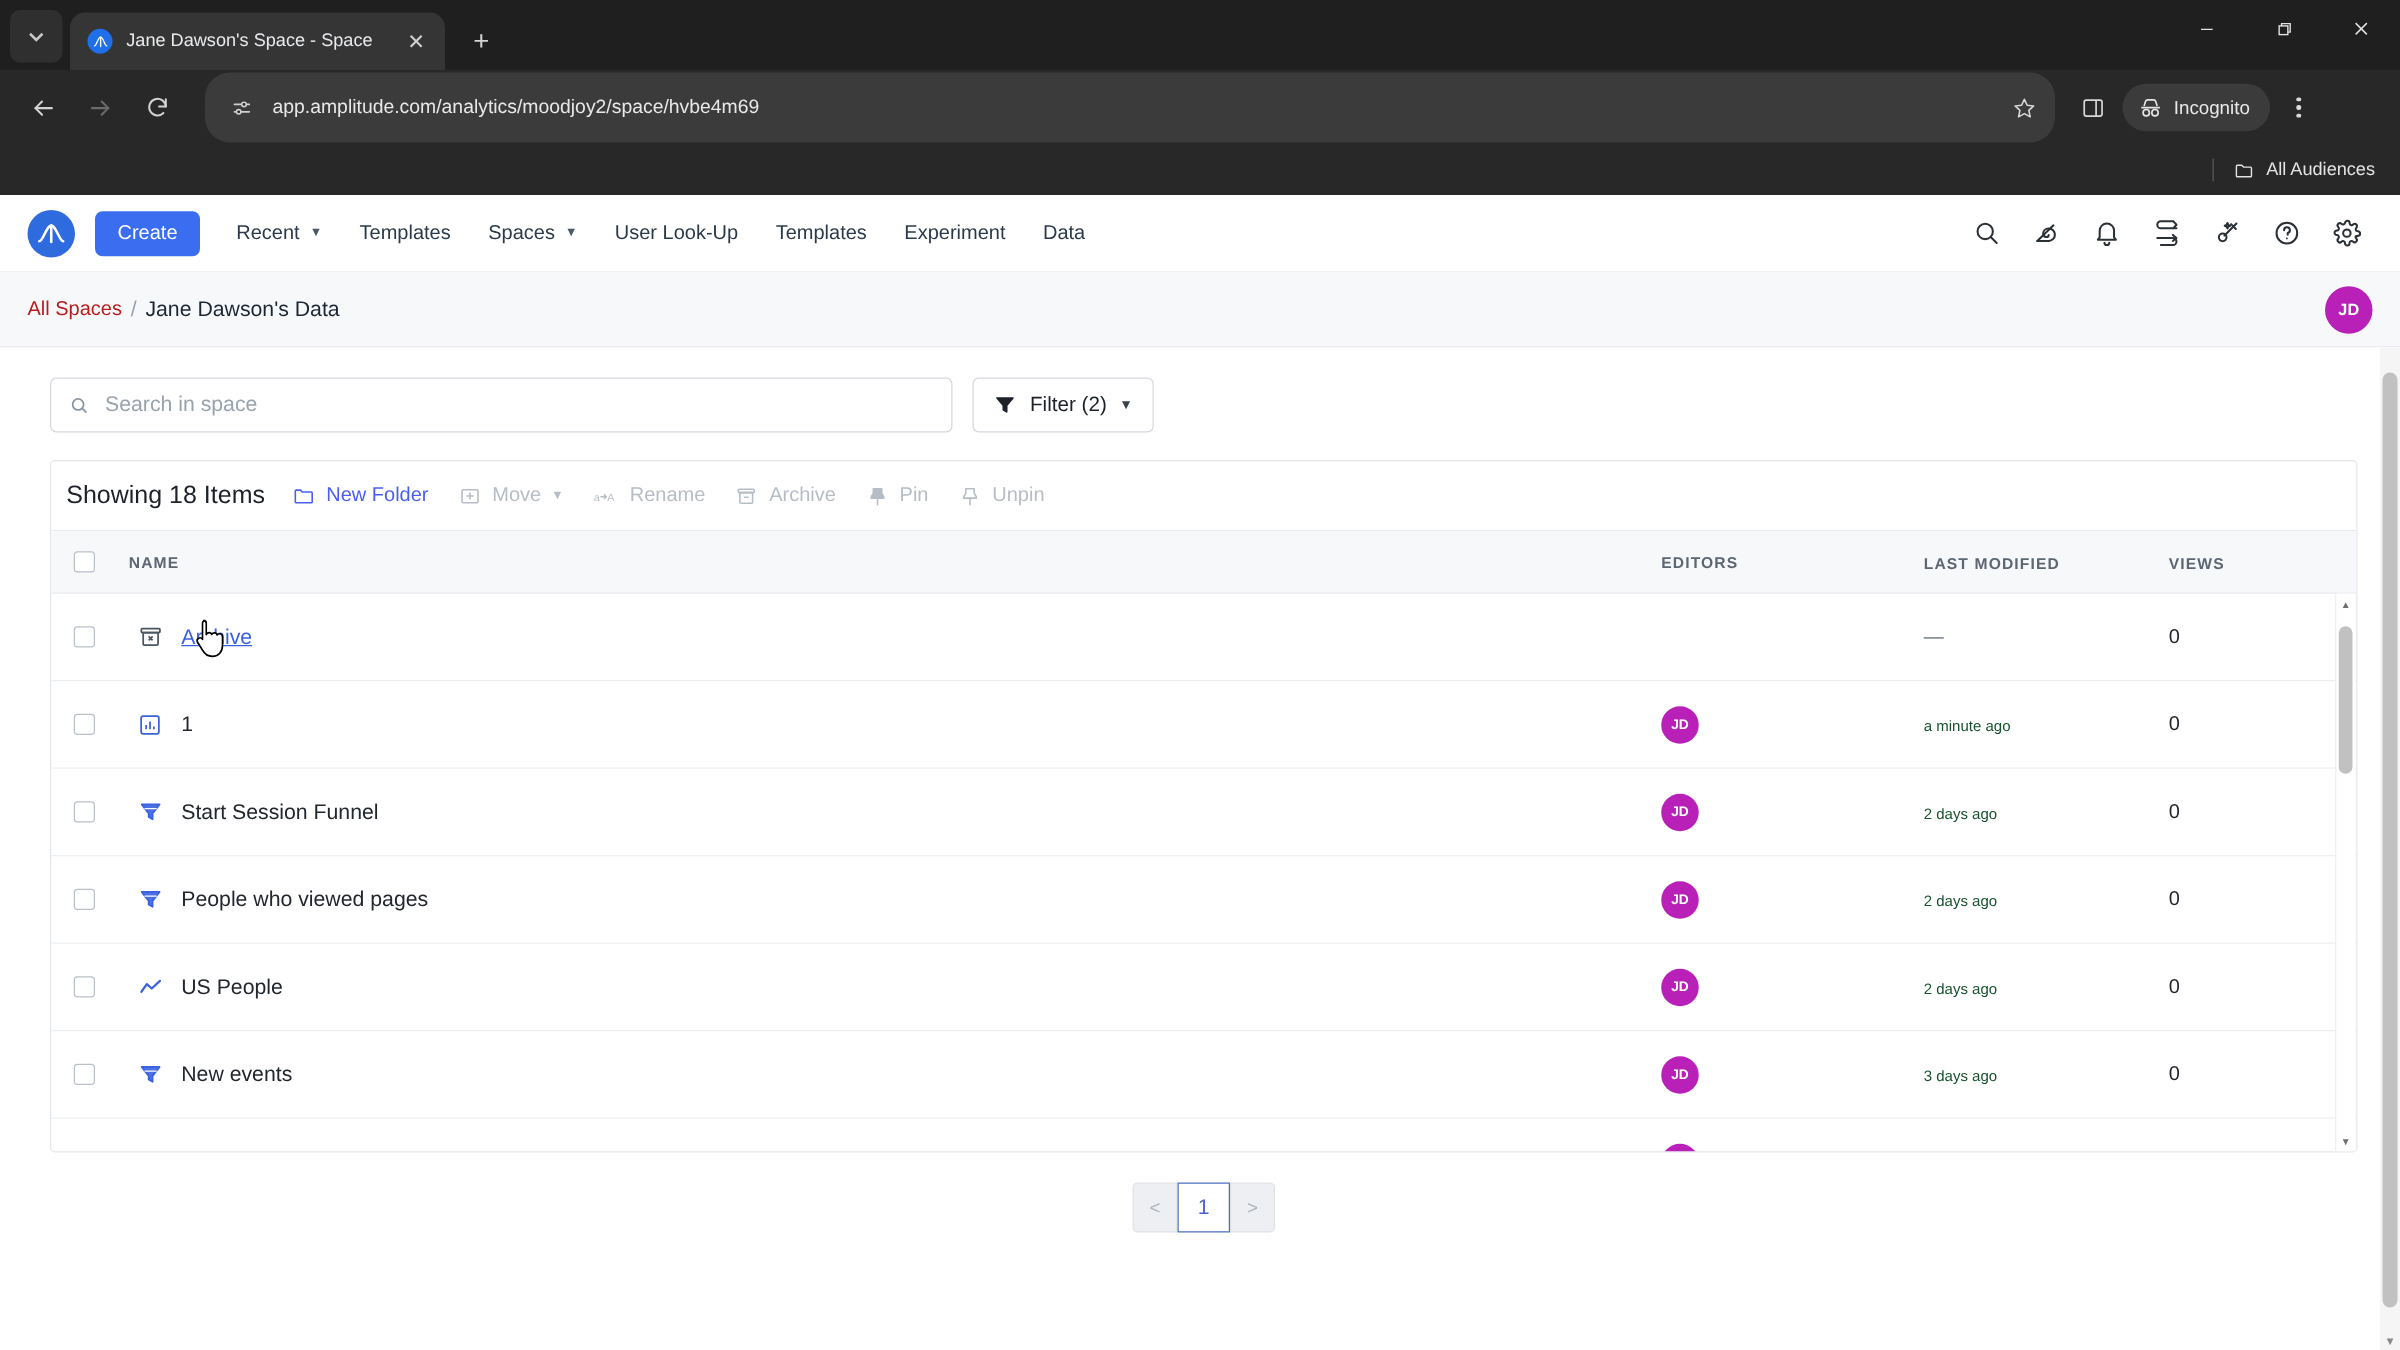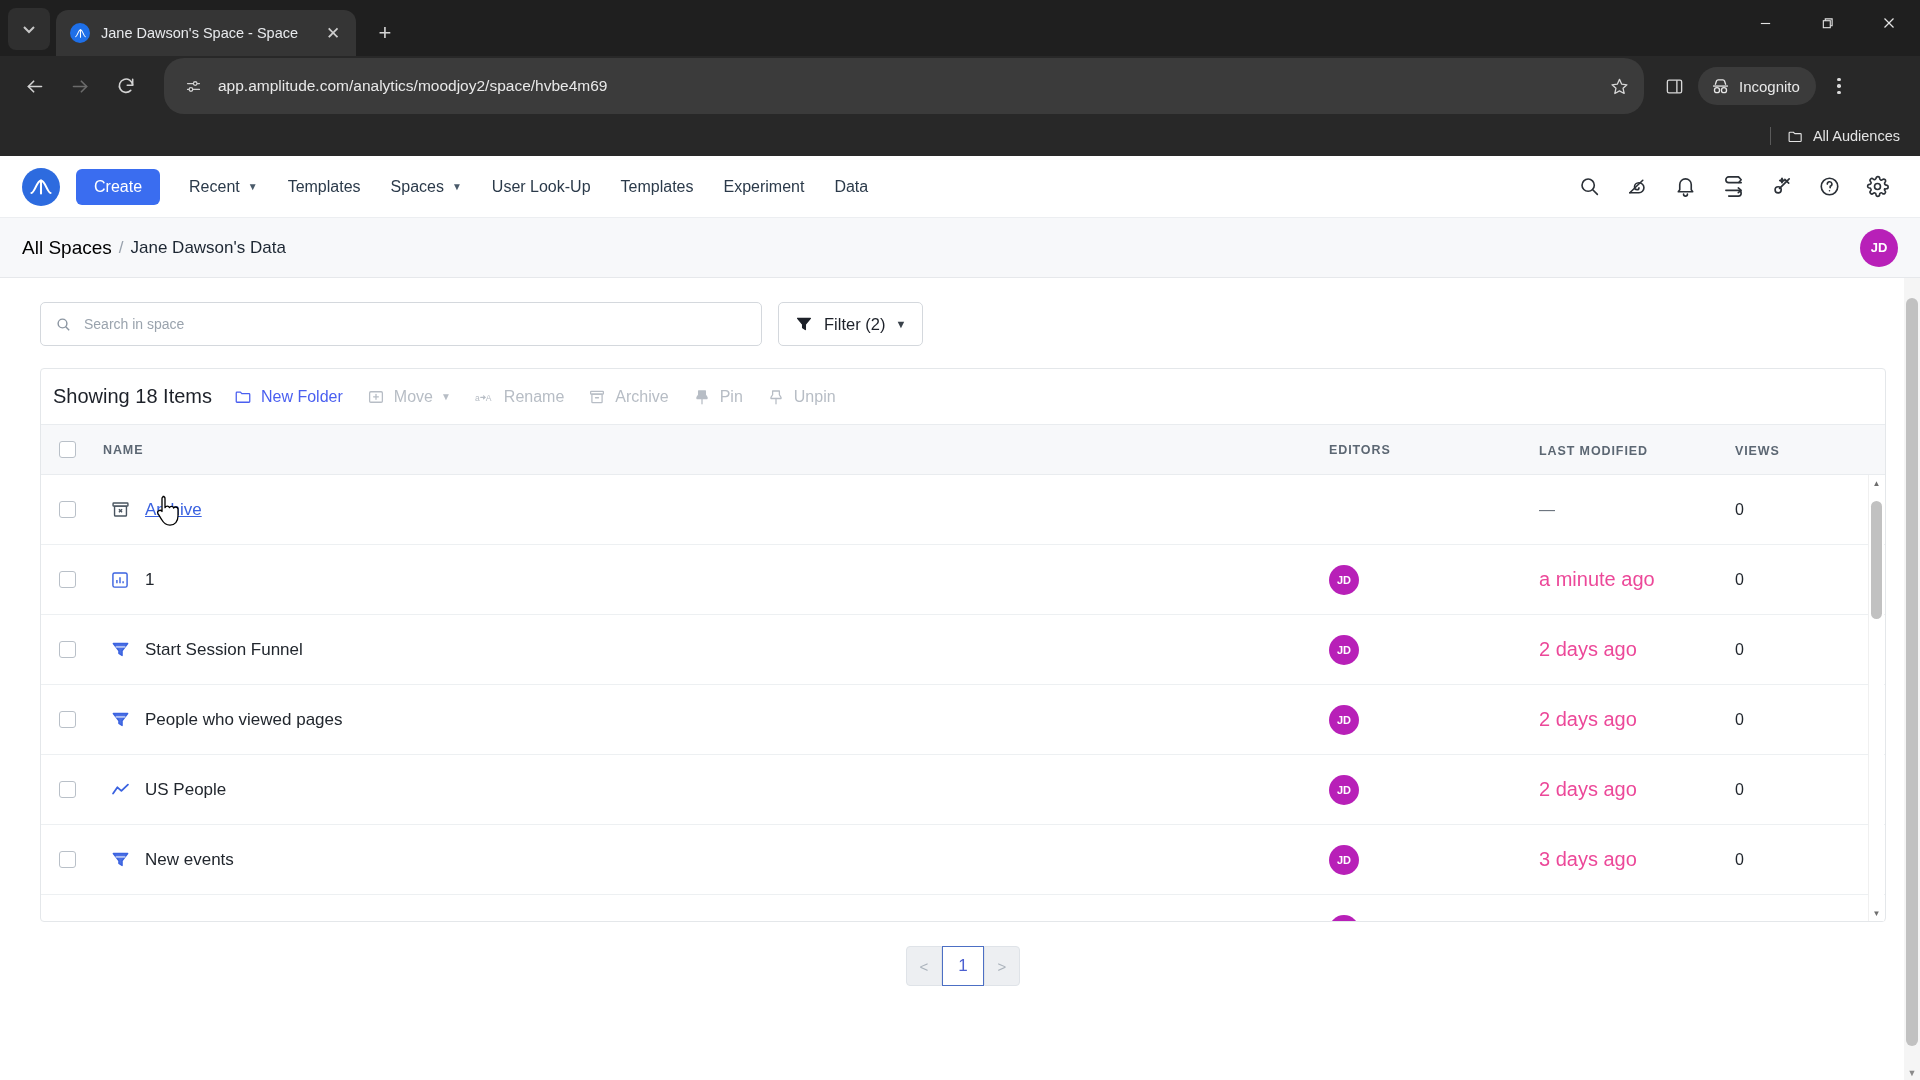--- a/index.html
+++ b/index.html
@@ -198,21 +198,21 @@
 
   .crumbbar {
     height: 60px;
     background: #f7f8fa;
     border-bottom: 1px solid #e6e8eb;
     display: flex;
     align-items: center;
     padding: 0 22px;
     flex: 0 0 60px;
   }
-  .crumb-muted { color: #000000; font-size: 19px; cursor: pointer; }
+  .crumb-muted { color: #b91c1c; font-size: 16px; cursor: pointer; }
   .crumb-sep { color: #99a2ad; font-size: 17px; margin: 0 7px; }
   .crumb-current { color: #1d2733; font-size: 17px; }
   .avatar {
     width: 38px; height: 38px; border-radius: 50%;
     background: #b820b8;
     color: #fff;
     font-size: 13px; font-weight: bold;
     display: flex; align-items: center; justify-content: center;
     margin-left: auto;
     cursor: pointer;
@@ -227,21 +227,21 @@
     border-radius: 5px;
     display: flex; align-items: center;
     padding: 0 14px;
     background: #fff;
     cursor: text;
   }
   .search-box svg { fill: none; stroke: #8b95a1; stroke-width: 2; }
   .search-input {
     border: none; outline: none;
     flex: 1; margin-left: 12px;
-    font-size: 14px; color: #1d2129;
+    font-size: 17px; color: #1d2129;
     font-family: "Liberation Sans", sans-serif;
     background: transparent;
   }
   .search-input::placeholder { color: #9aa3ad; }
   .filter-btn {
     height: 44px;
     border: 1px solid #d4d8dd;
     border-radius: 5px;
     background: #fff;
     display: flex; align-items: center;
@@ -313,21 +313,21 @@
   }
   .row-icon { width: 34px; flex: 0 0 34px; display: flex; align-items: center; justify-content: center; margin-right: 8px; }
   .row-name { font-size: 17px; color: #22272e; }
   .row-name.link { color: #3a62e0; text-decoration: underline; }
   .row-avatar {
     width: 30px; height: 30px; border-radius: 50%;
     background: #b820b8; color: #fff;
     font-size: 11px; font-weight: bold;
     display: flex; align-items: center; justify-content: center;
   }
-  .row-mod { font-size: 20px; color: #ec4899; }
+  .row-mod { font-size: 12px; color: #14532d; }
   .row-views { font-size: 16px; color: #22272e; }
   .dash { font-size: 16px; color: #6a737d; }
 
   
   .inner-sb {
     position: absolute; right: 1px; top: 0; bottom: 0;
     width: 16px; background: #ffffff;
     border-left: 1px solid #f0f0f0;
   }
   .sb-arrow { height: 16px; display: flex; align-items: center; justify-content: center; color: #6e6e6e; font-size: 8px; }

